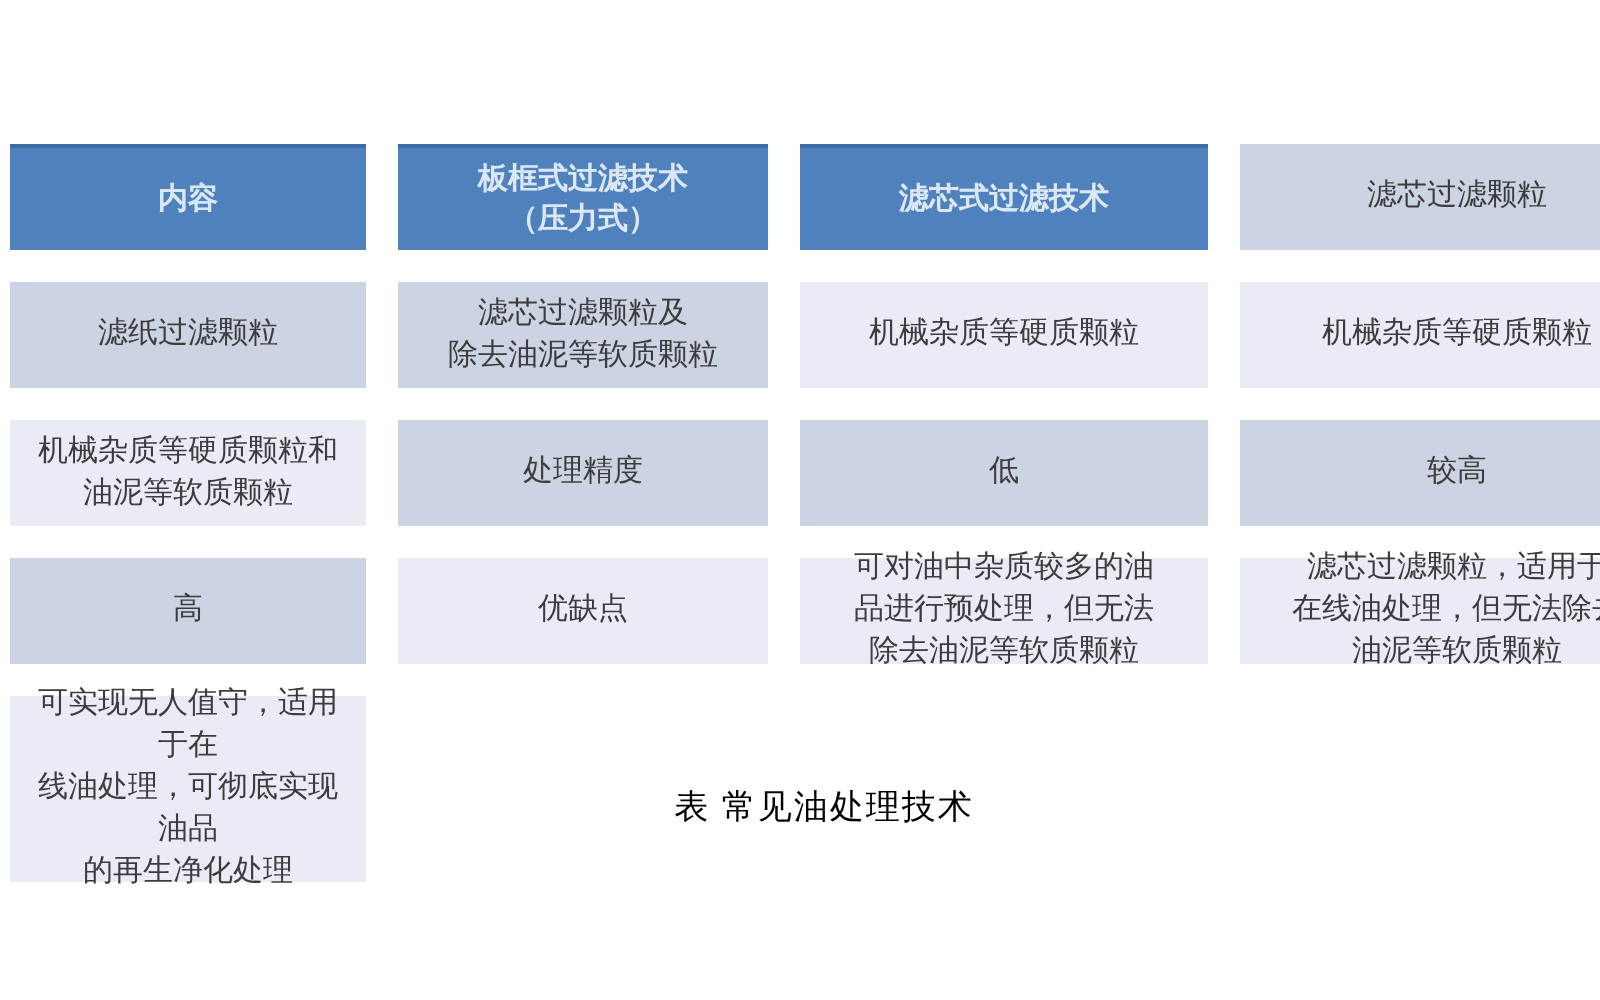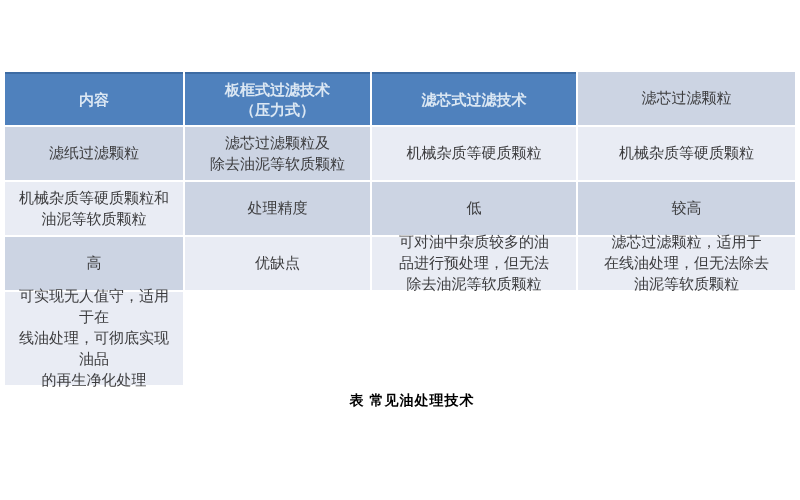--- a/index.html
+++ b/index.html
@@ -13,21 +13,21 @@
     font-family: "Liberation Serif", "DejaVu Serif", serif;
   }
   .oil-table {
     position: absolute;
     left: 5px;
     top: 72px;
     width: 790px;
     display: grid;
     grid-template-columns: 178px 185px 204px 217px;
     grid-template-rows: 53px 53px 53px 53px 93px;
-    gap: 2px;
+    gap: 16px;
     background: #ffffff;
   }
   .cell {
     display: flex;
     align-items: center;
     justify-content: center;
     text-align: center;
     white-space: pre-line;
     font-size: 15px;
     line-height: 21px;
@@ -44,22 +44,22 @@
   }
   .cell.band-dark  { background: #ccd4e3; }
   .cell.band-light { background: #e9ecf4; }
   .table-caption {
     position: absolute;
     left: 0;
     top: 392px;
     width: 780px;
     text-align: center;
     font-family: "Liberation Sans", "DejaVu Sans", sans-serif;
-    font-weight: 700;
-    font-size: 14px;
+    font-weight: 400;
+    font-size: 17px;
     color: #000000;
     letter-spacing: 1px;
     padding-left: 44px;
   }
 </style>
 </head>
 <body>
 
 <div class="page">
 

